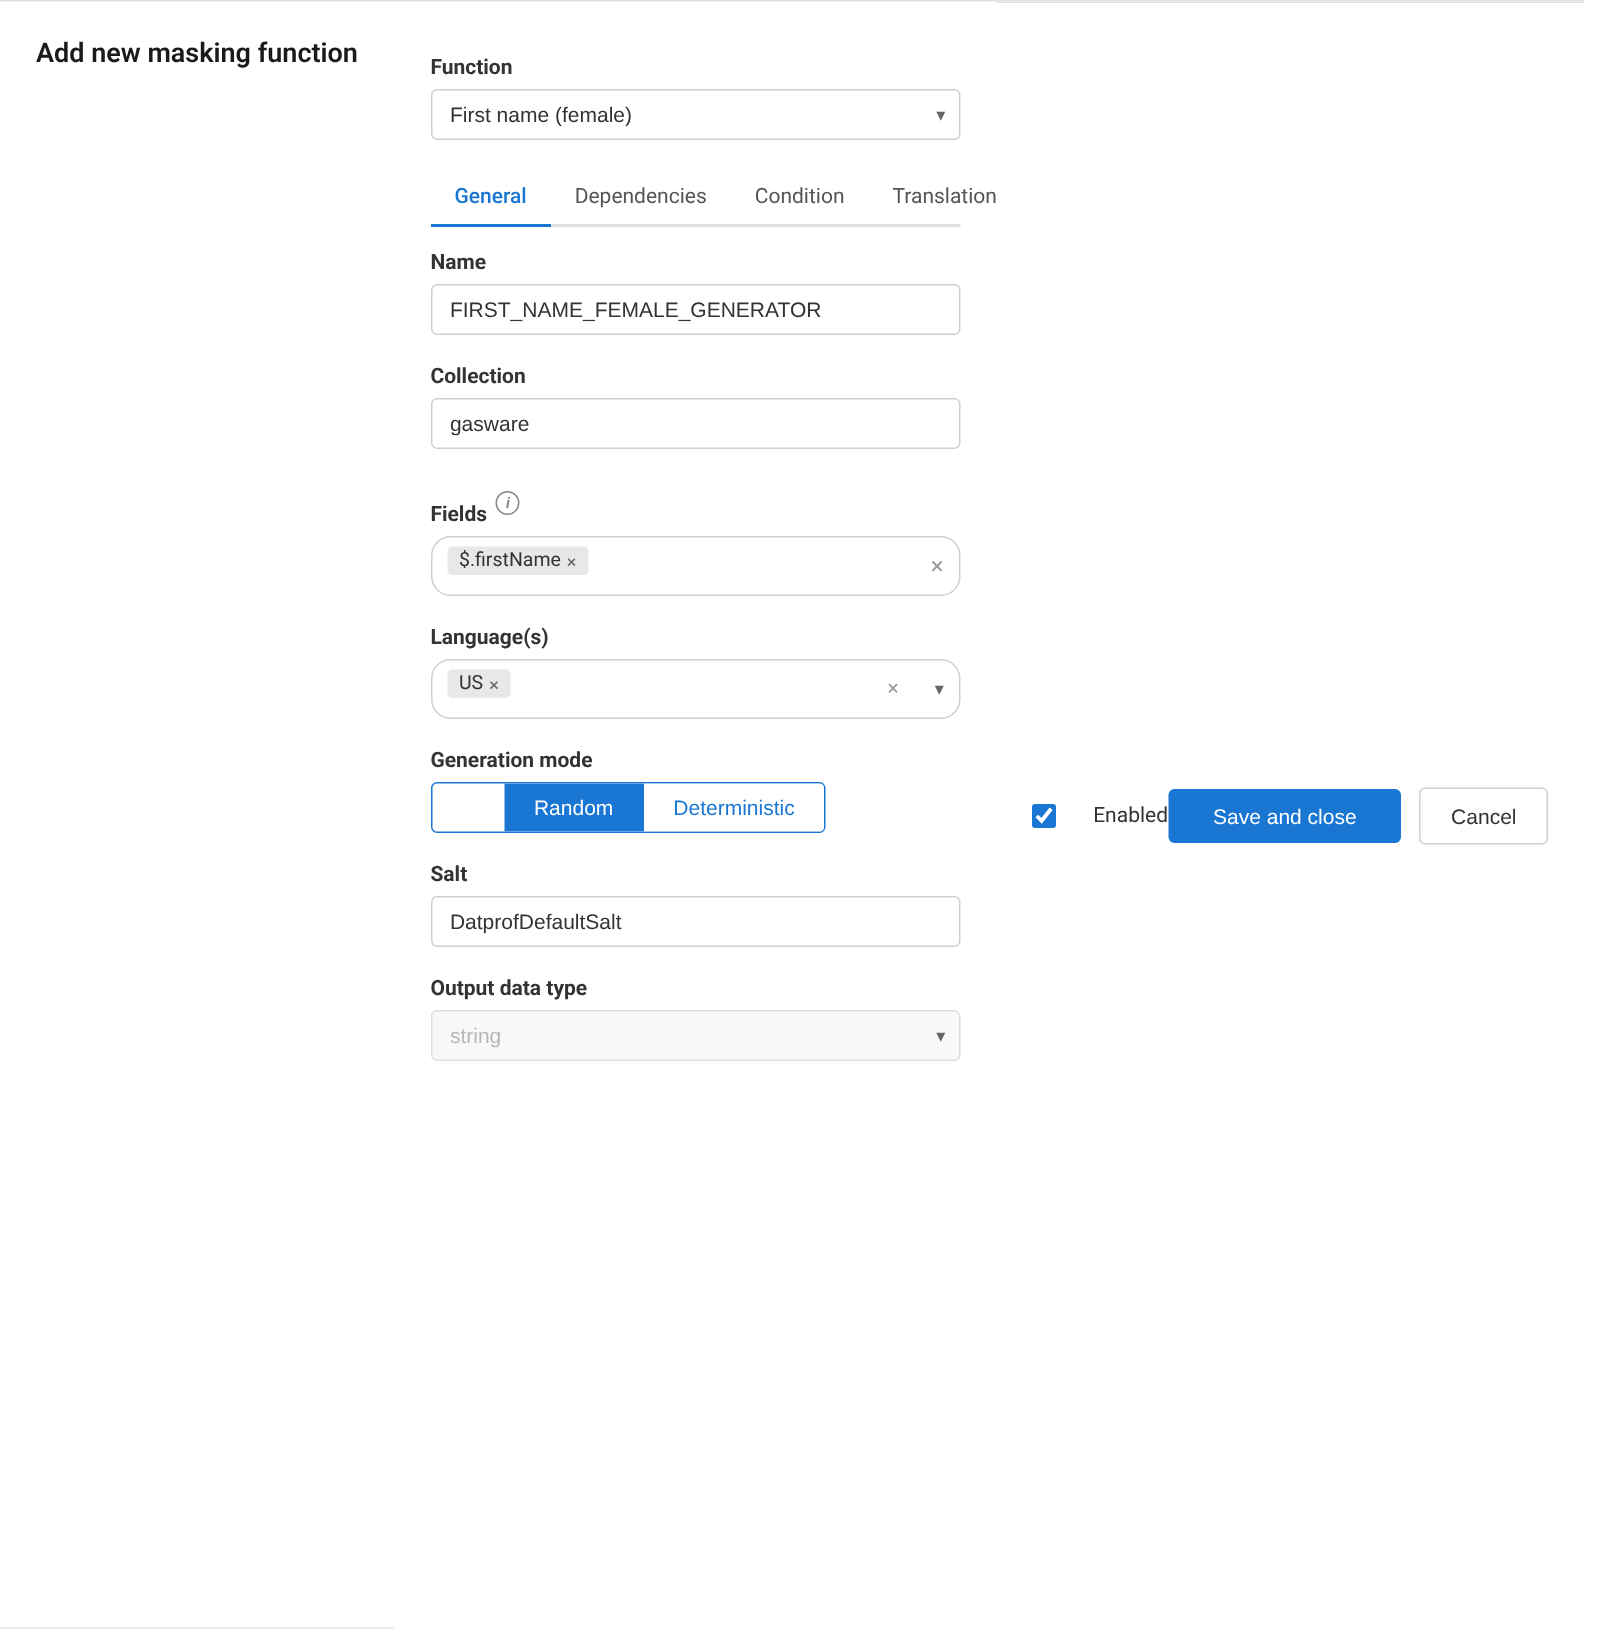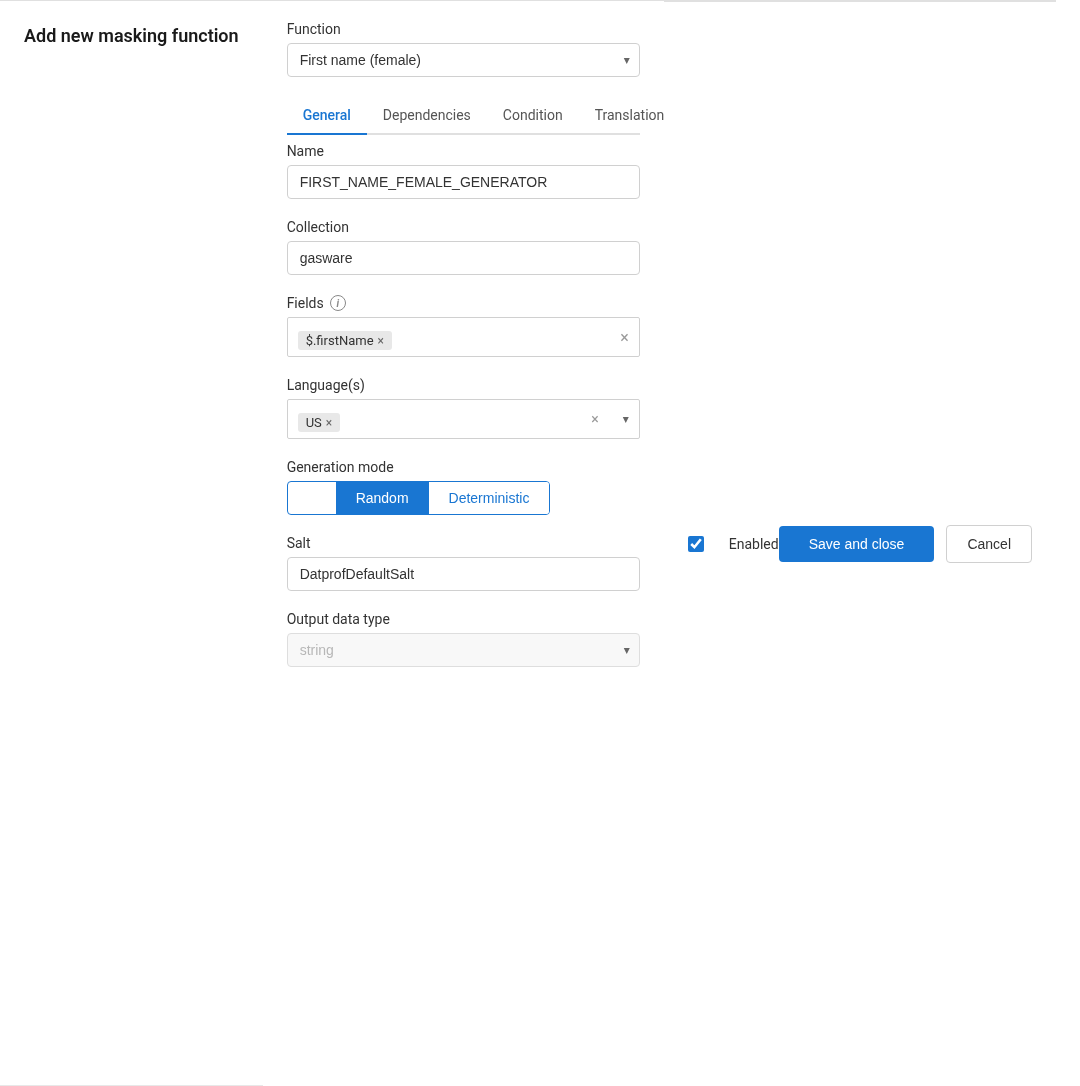--- a/index.html
+++ b/index.html
@@ -34,21 +34,22 @@
       overflow-y: auto;
     }
     .form-group {
       margin-bottom: 20px;
     }
     .form-label {
       display: block;
       margin-bottom: 6px;
       font-size: 14px;
       color: #333;
-      font-weight: 400;
+      font-weight: 700;
+      margin-top: 16px;
     }
     .form-label-row {
       display: flex;
       align-items: center;
       gap: 6px;
       margin-bottom: 6px;
     }
     .form-control {
       width: 100%;
       padding: 8px 12px;
@@ -108,25 +109,25 @@
       white-space: nowrap;
     }
     .tab.active {
       color: #1976d2;
       border-bottom-color: #1976d2;
       font-weight: 500;
     }
     .tags-input {
       display: flex;
       flex-wrap: wrap;
-      align-items: flex-end;
+      align-items: flex-start;
       gap: 6px;
       padding: 6px 10px;
       border: 1px solid #d0d0d0;
-      border-radius: 2px;
+      border-radius: 13px;
       min-height: 40px;
       position: relative;
     }
     .tag {
       display: flex;
       align-items: center;
       gap: 4px;
       background: #e8e8e8;
       padding: 2px 8px;
       border-radius: 3px;

